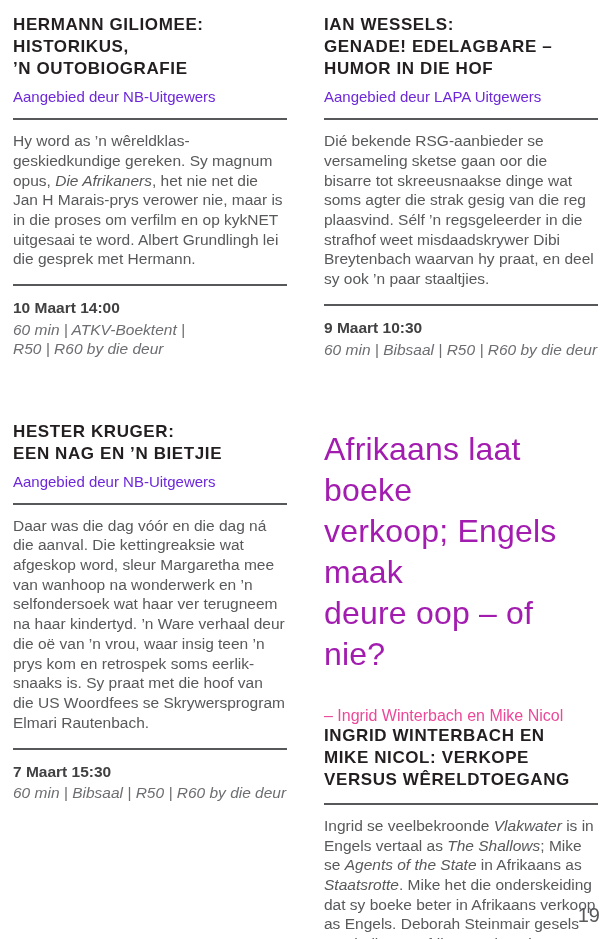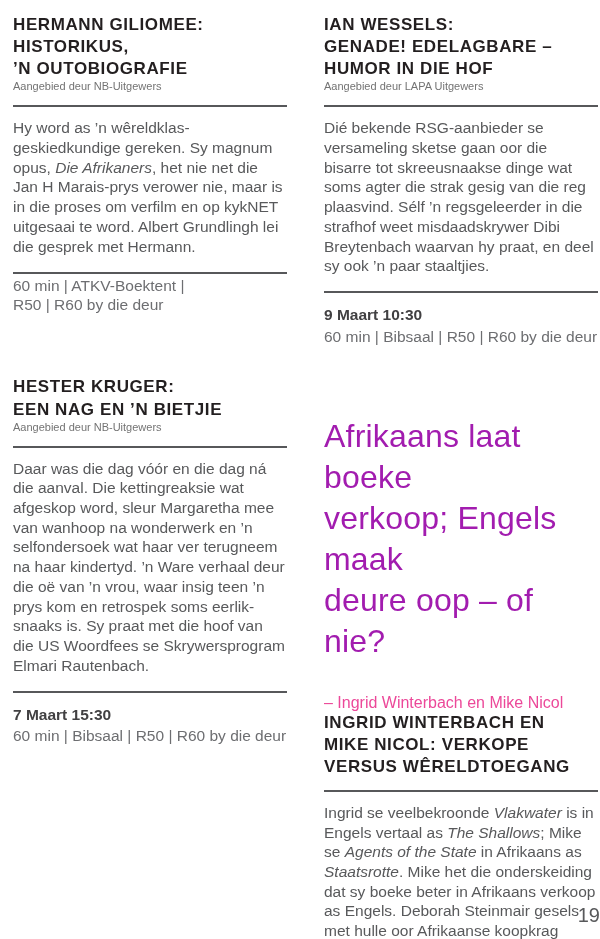--- a/index.html
+++ b/index.html
@@ -21,22 +21,23 @@
   .event-title {
     font-size: 17px;
     font-weight: 700;
     color: #231f20;
     letter-spacing: 0.6px;
     line-height: 1.3;
     white-space: pre-line;
     margin: 0;
   }
   .presenter {
-    font-size: 11px;
-    color: #737373;
+    font-size: 15px;
+    color: #6d28d9;
+    margin-top: 8px;
     line-height: 1.2;
   }
   .rule {
     border: none;
     border-top: 2px solid #57585a;
     margin: 12px 0 0 0;
   }
   .desc {
     font-size: 15.5px;
     line-height: 1.27;
@@ -50,20 +51,21 @@
     color: #414042;
     margin-top: 12px;
     line-height: 1.25;
   }
   .details {
     font-size: 15.5px;
     color: #6d6e71;
     margin-top: 2px;
     line-height: 1.25;
     white-space: pre-line;
+    font-style: italic;
   }
 
   .spacer-block { margin-top: 62px; }
 
   .quote-block { margin-top: 70px; }
   .pull-quote {
     color: #a21caf;
     font-size: 32px;
     line-height: 1.28;
     letter-spacing: 0.2px;
@@ -93,20 +95,21 @@
   <div class="col">
 
     <section>
       <h2 class="event-title">HERMANN GILIOMEE:
 HISTORIKUS,
 ’N OUTOBIOGRAFIE</h2>
       <div class="presenter">Aangebied deur NB-Uitgewers</div>
       <hr class="rule">
       <p class="desc"><span>Hy word as ’n wêreldklas-geskiedkundige gereken. Sy magnum opus, </span><span class="it">Die Afrikaners</span><span>, het nie net die Jan H Marais-prys verower nie, maar is in die proses om verfilm en op kykNET uitgesaai te word. Albert Grundlingh lei die gesprek met Hermann.</span></p>
       <hr class="rule">
+      <div class="datetime">10 Maart 14:00</div>
       <div class="details">60 min | ATKV-Boektent |
 R50 | R60 by die deur</div>
     </section>
 
     <section class="spacer-block">
       <h2 class="event-title">HESTER KRUGER:
 EEN NAG EN ’N BIETJIE</h2>
       <div class="presenter">Aangebied deur NB-Uitgewers</div>
       <hr class="rule">
       <p class="desc"><span>Daar was die dag vóór en die dag ná die aanval. Die kettingreaksie wat afgeskop word, sleur Margaretha mee van wanhoop na wonderwerk en ’n selfondersoek wat haar ver terugneem na haar kindertyd. ’n Ware verhaal deur die oë van ’n vrou, waar insig teen ’n prys kom en retrospek soms eerlik-snaaks is. Sy praat met die hoof van die US Woordfees se Skrywersprogram Elmari Rautenbach.</span></p>

